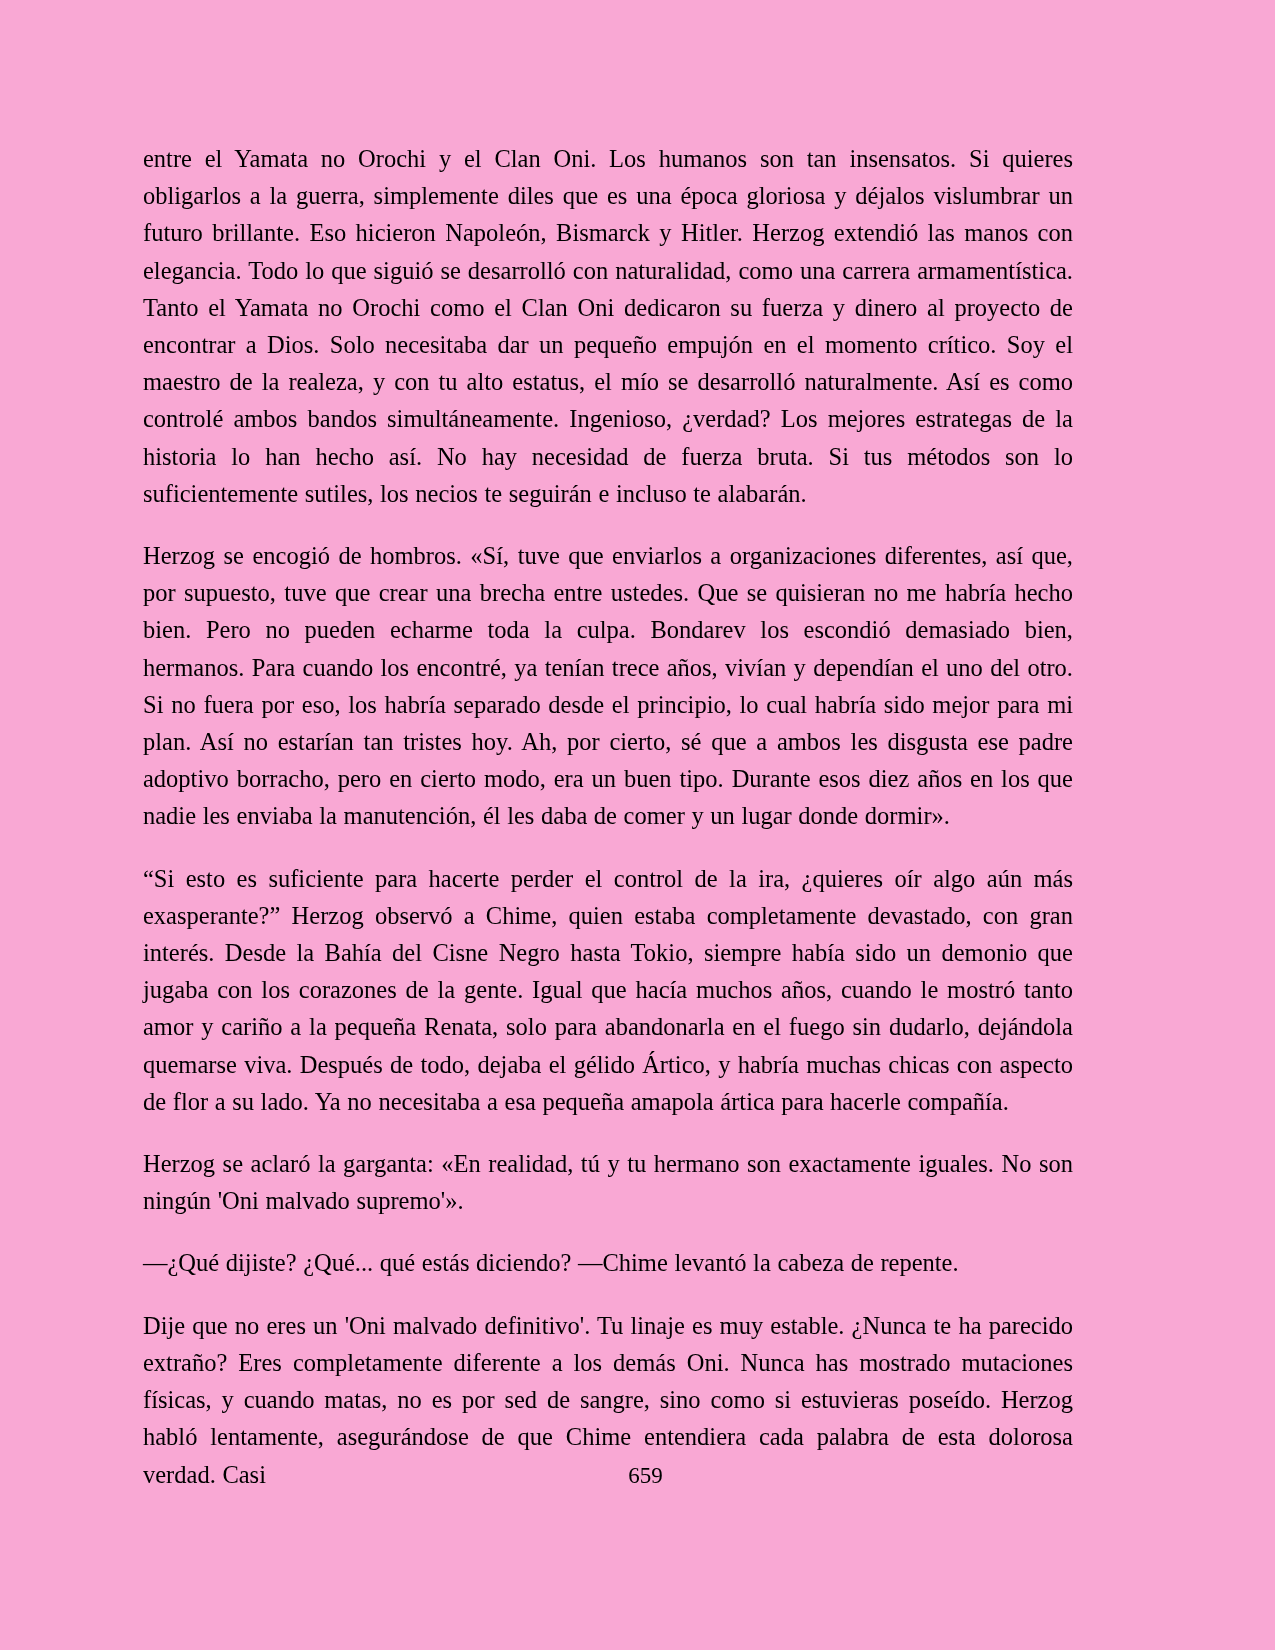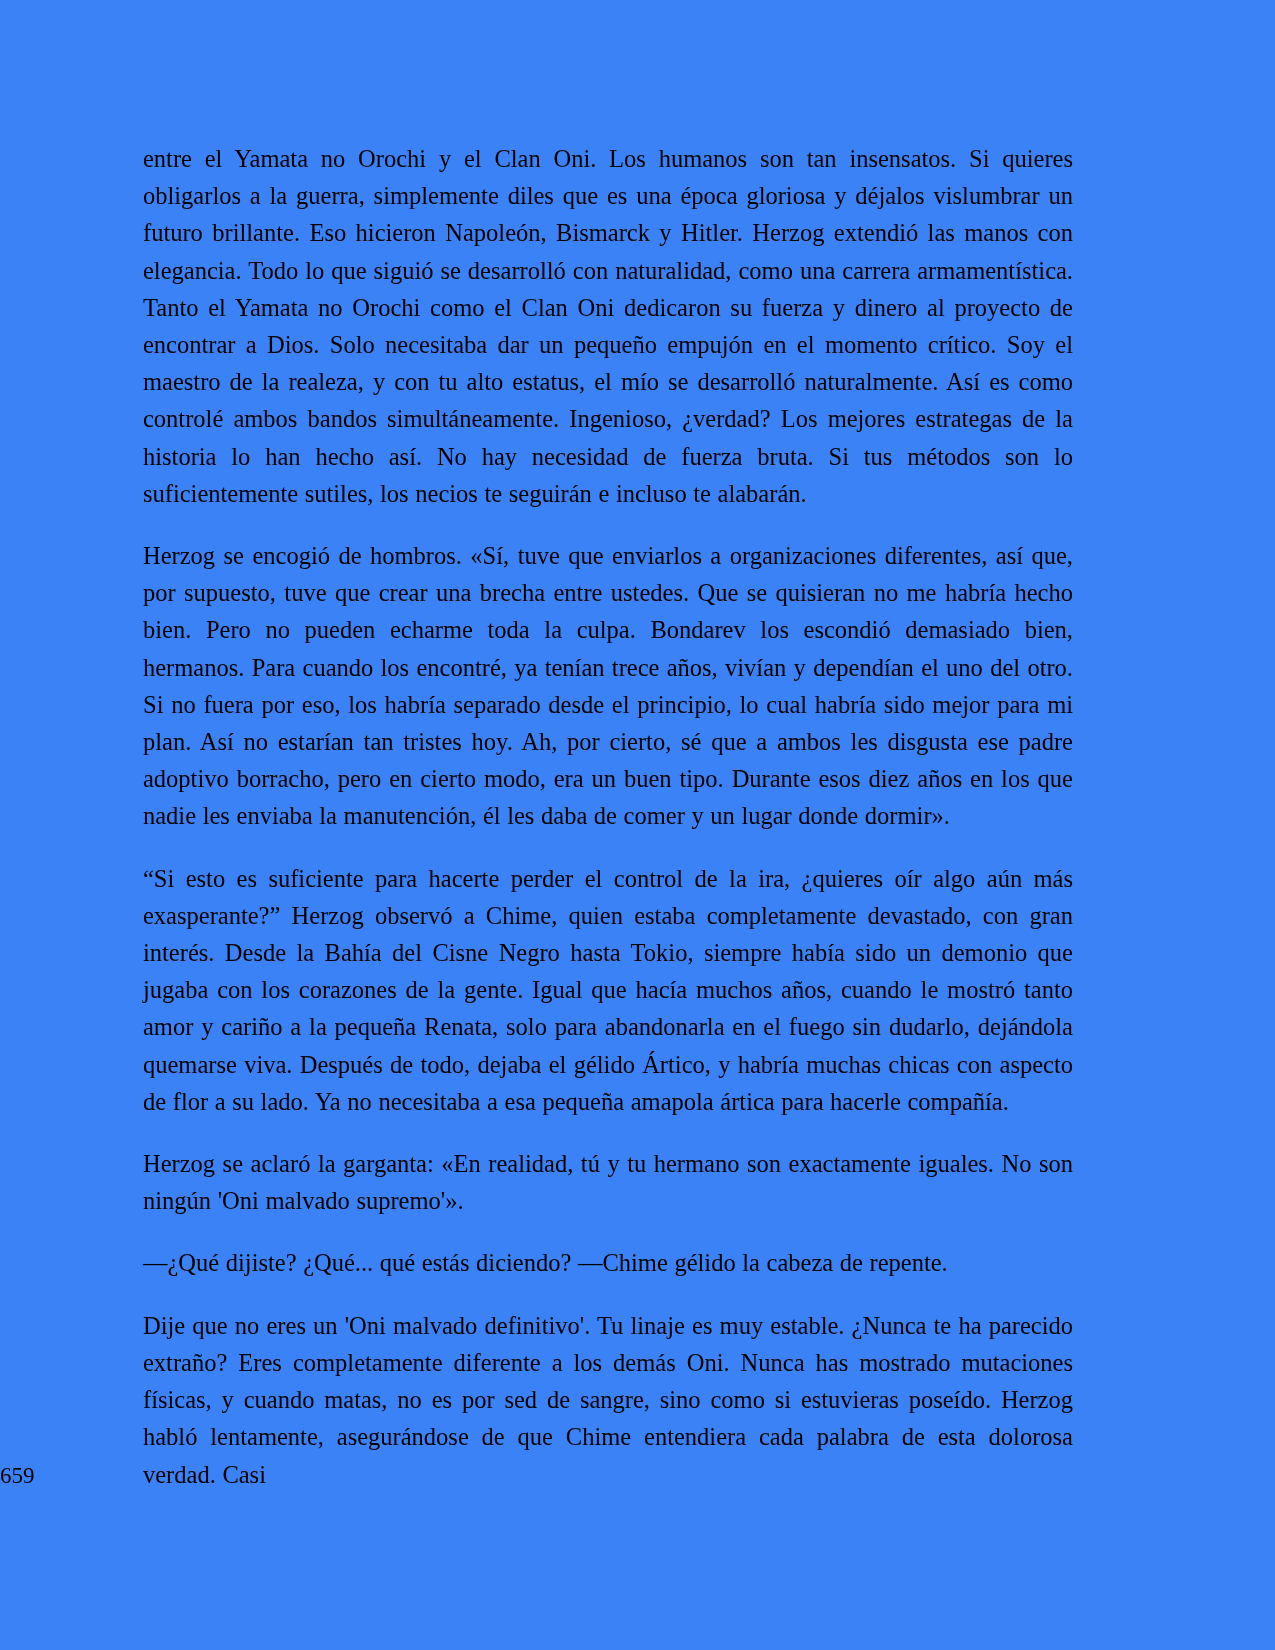--- a/index.html
+++ b/index.html
@@ -9,21 +9,21 @@
   }
   body {
     font-family: "Liberation Serif", "DejaVu Serif", serif;
     color: #000000;
   }
   .page {
     position: relative;
     width: 1275px;
     height: 1650px;
     margin: 0 auto;
-    background: #3b82f6;
+    background: #f9a8d4;
     box-sizing: border-box;
     overflow: hidden;
   }
   .text-column {
     position: absolute;
     left: 143px;
     top: 140px;
     width: 930px;
   }
   .para {
@@ -34,35 +34,35 @@
     margin: 0 0 25px 0;
     -webkit-hyphens: none;
     hyphens: none;
     word-spacing: 0.02em;
   }
   .para:last-child {
     margin-bottom: 16px;
   }
   .page-number {
     position: absolute;
-    left: 0;
+    left: 16px;
     right: 0;
     top: 1462px;
-    text-align: left;
+    text-align: center;
     font-size: 23px;
     line-height: 28px;
     font-family: "Liberation Serif", "DejaVu Serif", serif;
   }
 </style>
 </head>
 <body>
 
 <div class="page">
   <div class="text-column">
     <p class="para">entre el Yamata no Orochi y el Clan Oni. Los humanos son tan insensatos. Si quieres obligarlos a la guerra, simplemente diles que es una época gloriosa y déjalos vislumbrar un futuro brillante. Eso hicieron Napoleón, Bismarck y Hitler. Herzog extendió las manos con elegancia. Todo lo que siguió se desarrolló con naturalidad, como una carrera armamentística. Tanto el Yamata no Orochi como el Clan Oni dedicaron su fuerza y dinero al proyecto de encontrar a Dios. Solo necesitaba dar un pequeño empujón en el momento crítico. Soy el maestro de la realeza, y con tu alto estatus, el mío se desarrolló naturalmente. Así es como controlé ambos bandos simultáneamente. Ingenioso, ¿verdad? Los mejores estrategas de la historia lo han hecho así. No hay necesidad de fuerza bruta. Si tus métodos son lo suficientemente sutiles, los necios te seguirán e incluso te alabarán.</p>
     <p class="para">Herzog se encogió de hombros. «Sí, tuve que enviarlos a organizaciones diferentes, así que, por supuesto, tuve que crear una brecha entre ustedes. Que se quisieran no me habría hecho bien. Pero no pueden echarme toda la culpa. Bondarev los escondió demasiado bien, hermanos. Para cuando los encontré, ya tenían trece años, vivían y dependían el uno del otro. Si no fuera por eso, los habría separado desde el principio, lo cual habría sido mejor para mi plan. Así no estarían tan tristes hoy. Ah, por cierto, sé que a ambos les disgusta ese padre adoptivo borracho, pero en cierto modo, era un buen tipo. Durante esos diez años en los que nadie les enviaba la manutención, él les daba de comer y un lugar donde dormir».</p>
     <p class="para">“Si esto es suficiente para hacerte perder el control de la ira, ¿quieres oír algo aún más exasperante?” Herzog observó a Chime, quien estaba completamente devastado, con gran interés. Desde la Bahía del Cisne Negro hasta Tokio, siempre había sido un demonio que jugaba con los corazones de la gente. Igual que hacía muchos años, cuando le mostró tanto amor y cariño a la pequeña Renata, solo para abandonarla en el fuego sin dudarlo, dejándola quemarse viva. Después de todo, dejaba el gélido Ártico, y habría muchas chicas con aspecto de flor a su lado. Ya no necesitaba a esa pequeña amapola ártica para hacerle compañía.</p>
     <p class="para">Herzog se aclaró la garganta: «En realidad, tú y tu hermano son exactamente iguales. No son ningún 'Oni malvado supremo'».</p>
-    <p class="para">—¿Qué dijiste? ¿Qué... qué estás diciendo? —Chime gélido la cabeza de repente.</p>
+    <p class="para">—¿Qué dijiste? ¿Qué... qué estás diciendo? —Chime levantó la cabeza de repente.</p>
     <p class="para">Dije que no eres un 'Oni malvado definitivo'. Tu linaje es muy estable. ¿Nunca te ha parecido extraño? Eres completamente diferente a los demás Oni. Nunca has mostrado mutaciones físicas, y cuando matas, no es por sed de sangre, sino como si estuvieras poseído. Herzog habló lentamente, asegurándose de que Chime entendiera cada palabra de esta dolorosa verdad. Casi</p>
   </div>
   <div class="page-number">659</div>
 </div>
 
 </body></html>

